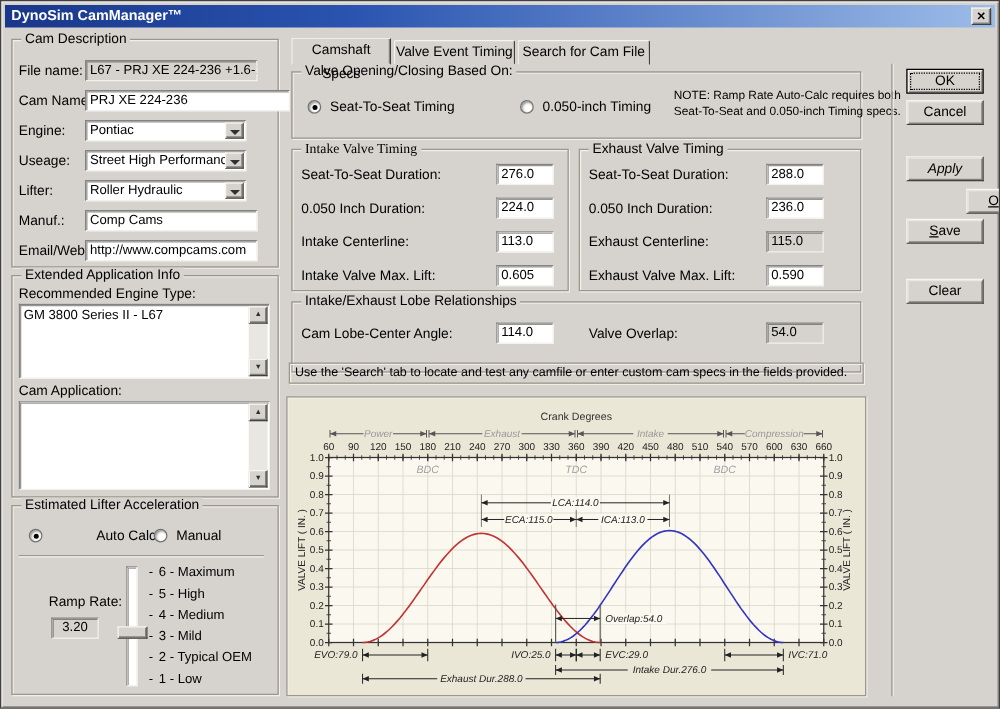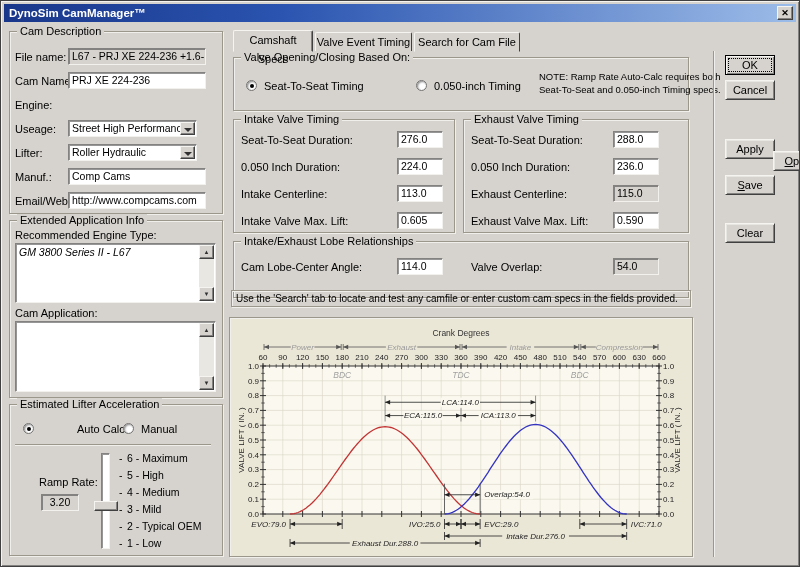--- a/index.html
+++ b/index.html
@@ -26,32 +26,32 @@
   .readonly{background:#d6d3ce;}
   .dd-btn{position:absolute;right:1px;top:1px;bottom:1px;width:15px;background:#d6d3ce;
     border:1px solid;border-color:#f5f4f0 #404040 #404040 #f5f4f0;
     box-shadow:inset -1px -1px 0 #848280;}
   .dd-btn::after{content:"";position:absolute;left:3px;top:5px;border:4px solid transparent;
     border-top:4px solid #303030;}
   .radio{position:absolute;width:11px;height:11px;border-radius:50%;background:#fff;
     border:1px solid #747270;box-shadow:inset 1px 1px 2px rgba(0,0,0,.45);}
   .radio.checked::after{content:"";position:absolute;left:2.5px;top:2.5px;width:4px;height:4px;
     border-radius:50%;background:#000;}
-  .btn{position:absolute;width:50px;height:20px;background:#d6d3ce;text-align:center;
+  .btn{position:absolute;width:62px;height:20px;background:#d6d3ce;text-align:center;
     line-height:18px;font-size:11px;border:1px solid;border-color:#f5f4f0 #404040 #404040 #f5f4f0;
     box-shadow:inset 1px 1px 0 #e8e6e1,inset -1px -1px 0 #848280;cursor:default;}
   .btn-default{border:1px solid #000;outline:1px dotted #000;outline-offset:-4px;
     box-shadow:inset 1px 1px 0 #f5f4f0,inset -1px -1px 0 #848280;}
   .accel::first-letter{text-decoration:underline;}
   .tab{position:absolute;top:31px;height:20px;background:#d6d3ce;text-align:center;
     line-height:19px;border:1px solid;border-color:#f5f4f0 #404040 #d6d3ce #f5f4f0;
     border-radius:2px 2px 0 0;font-size:11px;}
   .tab.active{top:29px;height:22px;font-size:11px;z-index:3;
     border-bottom:1px solid #d6d3ce;box-shadow:inset -1px 0 0 #848280;}
-  .textarea{position:absolute;font-style:italic;}
+  .textarea{position:absolute;}
   .scrollbar{position:absolute;top:1px;bottom:1px;right:1px;width:15px;background:#e9e7e2;}
   .sb-btn{position:absolute;left:0;width:15px;height:14px;background:#d6d3ce;
     border:1px solid;border-color:#f5f4f0 #404040 #404040 #f5f4f0;
     box-shadow:inset -1px -1px 0 #848280;color:#303030;font-size:6px;text-align:center;line-height:13px;}
   .vsep{position:absolute;width:0;border-left:1px solid #9b978b;border-right:1px solid #f0efeb;}
   .hsep{position:absolute;height:0;border-top:1px solid #9b978b;border-bottom:1px solid #f0efeb;}
   .slider-track{position:absolute;width:9px;}
   .slider-thumb{position:absolute;width:24px;height:10px;background:#d6d3ce;
     border:1px solid;border-color:#f5f4f0 #404040 #404040 #f5f4f0;
     box-shadow:inset -1px -1px 0 #848280;}
@@ -69,22 +69,26 @@
     <span>DynoSim CamManager™</span>
     <div class="close-btn">✕</div>
   </div>
 
   <div class="groupbox" style="left:8px;top:30px;width:214px;height:183px;">
     <span class="gb-title">Cam Description</span>
   </div>
   <div class="lbl" style="left:14px;top:50px;">File name:</div>
   <div class="field sunken readonly" style="left:67px;top:47px;width:138px;">L67 - PRJ XE 224-236 +1.6-1.</div>
   <div class="lbl" style="left:14px;top:74px;">Cam Name:</div>
-  <div class="field sunken" style="left:67px;top:71px;width:138px;">PRJ XE 224-236</div>
+  <div class="field sunken" style="left:67px;top:71px;width:164px;">PRJ XE 224-236</div>
   <div class="lbl" style="left:14px;top:98px;">Engine:</div>
+  <div class="field sunken" style="left:67px;top:95px;width:129px;">
+    <span>Pontiac</span>
+    <span class="dd-btn"></span>
+  </div>
   <div class="lbl" style="left:14px;top:122px;">Useage:</div>
   <div class="field sunken" style="left:67px;top:119px;width:129px;">
     <span>Street High Performance</span>
     <span class="dd-btn"></span>
   </div>
   <div class="lbl" style="left:14px;top:146px;">Lifter:</div>
   <div class="field sunken" style="left:67px;top:143px;width:129px;">
     <span>Roller Hydraulic</span>
     <span class="dd-btn"></span>
   </div>
@@ -139,21 +143,21 @@
   <div class="groupbox" style="left:232px;top:56px;width:456px;height:54px;">
     <span class="gb-title">Valve Opening/Closing Based On:</span>
   </div>
   <span class="radio checked" style="left:245px;top:79px;"></span>
   <div class="lbl" style="left:263px;top:79px;">Seat-To-Seat Timing</div>
   <span class="radio" style="left:415px;top:79px;"></span>
   <div class="lbl" style="left:433px;top:79px;">0.050-inch Timing</div>
   <div class="lbl" style="left:538px;top:70px;font-size:9.5px;">NOTE: Ramp Rate Auto-Calc requires both</div>
   <div class="lbl" style="left:538px;top:83px;font-size:9.5px;">Seat-To-Seat and 0.050-inch Timing specs.</div>
 
-  <div class="groupbox" style="left:232px;top:118px;width:222px;height:114px;">
+  <div class="groupbox" style="left:232px;top:118px;width:222px;height:114px;font-family:Liberation Serif, serif;">
     <span class="gb-title">Intake Valve Timing</span>
   </div>
   <div class="lbl" style="left:240px;top:133px;">Seat-To-Seat Duration:</div>
   <div class="field sunken" style="left:396px;top:130px;width:46px;">276.0</div>
   <div class="lbl" style="left:240px;top:160px;">0.050 Inch Duration:</div>
   <div class="field sunken" style="left:396px;top:157px;width:46px;">224.0</div>
   <div class="lbl" style="left:240px;top:187px;">Intake Centerline:</div>
   <div class="field sunken" style="left:396px;top:184px;width:46px;">113.0</div>
   <div class="lbl" style="left:240px;top:214px;">Intake Valve Max. Lift:</div>
   <div class="field sunken" style="left:396px;top:211px;width:46px;">0.605</div>
@@ -503,17 +507,17 @@
         <line x1="55.06" y1="213" x2="55.06" y2="221" stroke="#222" stroke-width="0.8"></line>
         <line x1="245.14" y1="213" x2="245.14" y2="221" stroke="#222" stroke-width="0.8"></line>
         <rect x="114.78" y="212.5" width="70.64" height="9" fill="#ebe7d7"></rect>
         <text x="150.1" y="219.5" fill="#222" font-size="8" text-anchor="middle" font-family="&quot;Liberation Sans&quot;,sans-serif" font-style="italic">Exhaust Dur.288.0</text>
       </svg>
   </div>
 
   <div class="vsep" style="left:712px;top:50px;height:506px;"></div>
   <div class="btn btn-default" style="left:724px;top:54px;">OK</div>
   <div class="btn" style="left:724px;top:79px;">Cancel</div>
-  <div class="btn" style="left:724px;top:138px;">Apply</div>
+  <div class="btn" style="left:724px;top:124px;font-style:italic;">Apply</div>
   <div class="btn accel" style="left:724px;top:150px;margin-left:48px;">Open</div>
   <div class="btn accel" style="left:724px;top:174px;">Save</div>
   <div class="btn" style="left:724px;top:222px;">Clear</div>
 </div>
 
 </body></html>

